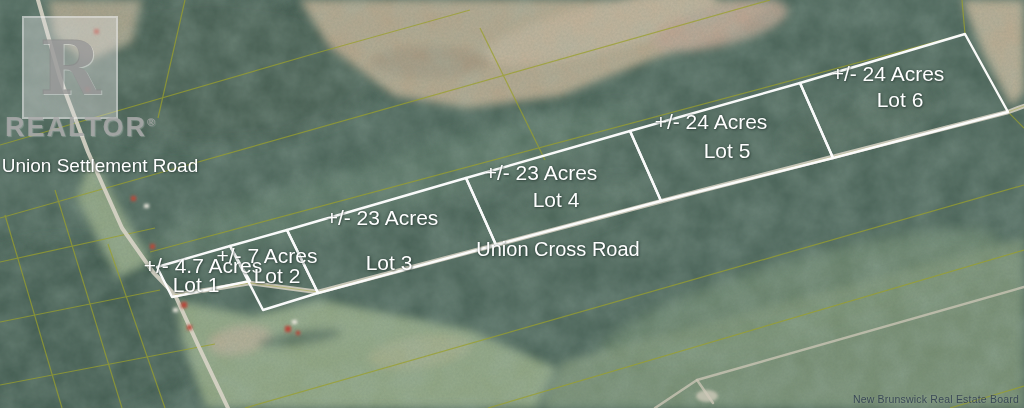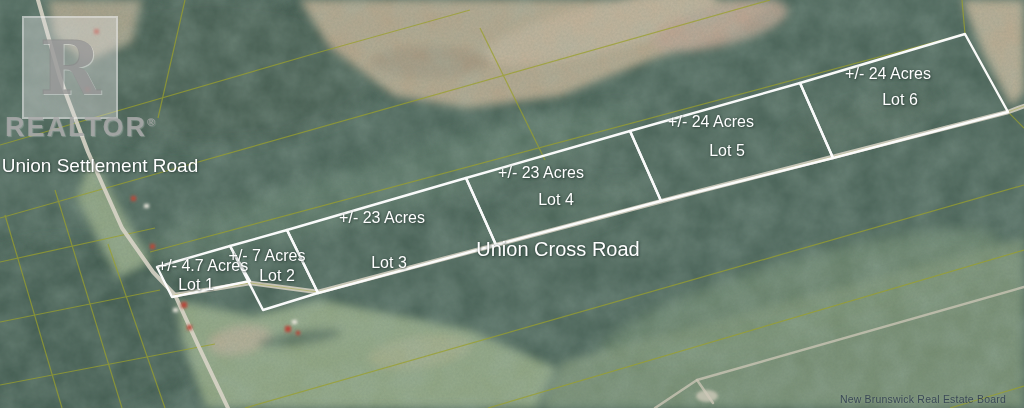--- a/index.html
+++ b/index.html
@@ -7,21 +7,21 @@
     position:relative;width:1024px;height:408px;overflow:hidden;
     font-family:"Liberation Sans",sans-serif;
     background:#486156;
   }
   #stage svg{position:absolute;left:0;top:0;}
   .lbl{
     position:absolute;transform:translate(-50%,-50%);
     color:#ffffff;white-space:nowrap;font-weight:400;
     text-shadow:0 0 3px rgba(30,45,40,.55),1px 1px 2px rgba(30,45,40,.45);
   }
-  .lot-size,.lot-name{font-size:16px;}
+  .lot-size,.lot-name{font-size:21px;}
   .road-cross{font-size:20px;}
   .road-settlement{font-size:19px;}
   .watermark-box{
     position:absolute;left:22px;top:16px;width:92px;height:99px;
     background:rgba(222,222,222,.42);
     border:2px solid rgba(245,245,245,.38);
     display:flex;align-items:center;justify-content:center;
   }
   .watermark-letter{
     font-family:"DejaVu Serif",serif;font-weight:700;font-size:74px;
@@ -29,21 +29,21 @@
     text-shadow:1px 1px 0 rgba(255,255,255,.35);
   }
   .watermark-word{
     position:absolute;left:5px;top:112px;
     font-size:27px;font-weight:700;letter-spacing:2px;
     color:rgba(168,168,168,.85);
     text-shadow:1px 1px 1px rgba(255,255,255,.25);
   }
   .watermark-reg{font-size:11px;vertical-align:super;letter-spacing:0;}
   .attribution{
-    position:absolute;right:18px;bottom:3px;font-size:10.5px;
+    position:absolute;right:5px;bottom:3px;font-size:10.5px;
     color:rgba(52,66,82,.92);letter-spacing:.2px;
     text-shadow:0 0 2px rgba(200,210,200,.25);
   }
 </style>
 </head>
 <body>
 
 <div id="stage">
 
   <svg width="1024" height="408" viewBox="0 0 1024 408">

